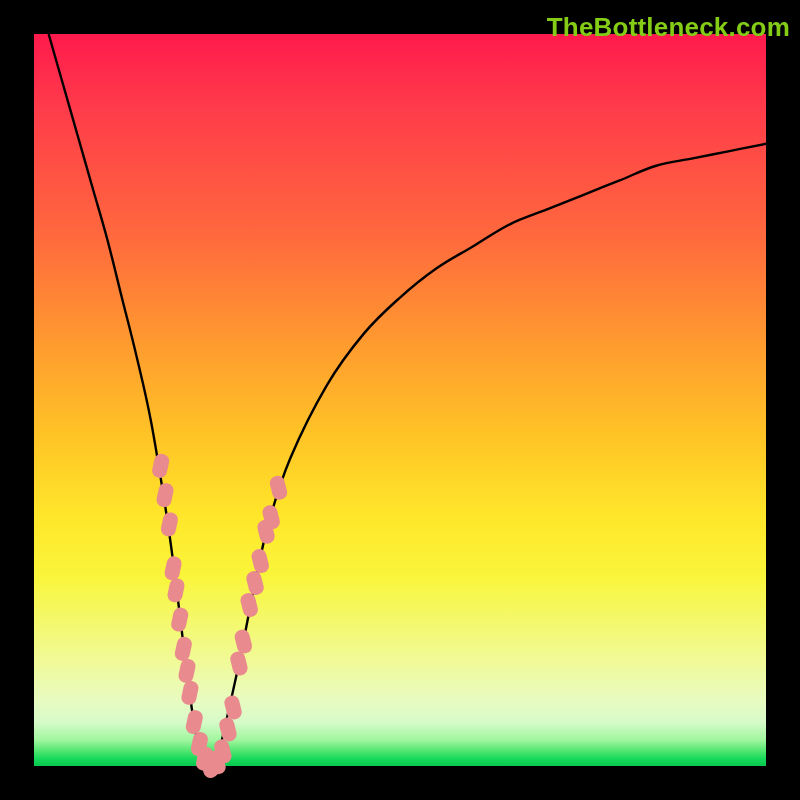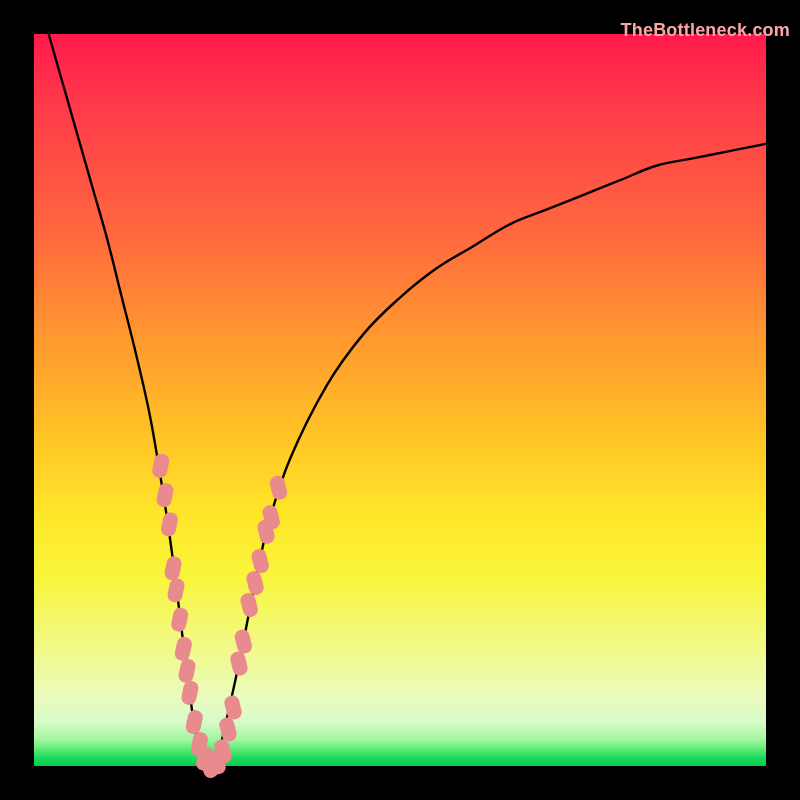--- a/index.html
+++ b/index.html
@@ -39,26 +39,26 @@
       #e8fbc0 91%,
       #d7fbc9 94%,
       #9ef69d 96.5%,
       #4de56e 98%,
       #17d95a 99%,
       #08c94f 100%
     );
   }
   .watermark {
     position: absolute;
-    top: 20px;
+    top: 12px;
     right: 10px;
     font-family: Arial, Helvetica, sans-serif;
-    font-size: 18px;
+    font-size: 26px;
     font-weight: 600;
-    color: #fca5a5;
+    color: #84cc16;
     letter-spacing: 0.2px;
     user-select: none;
   }
   svg.curve {
     position: absolute;
     left: 34px;
     top: 34px;
     width: 732px;
     height: 732px;
     overflow: visible;

